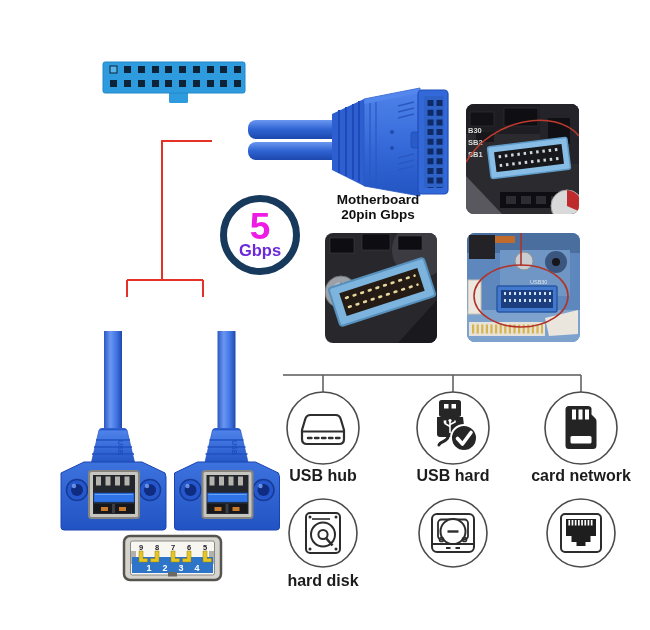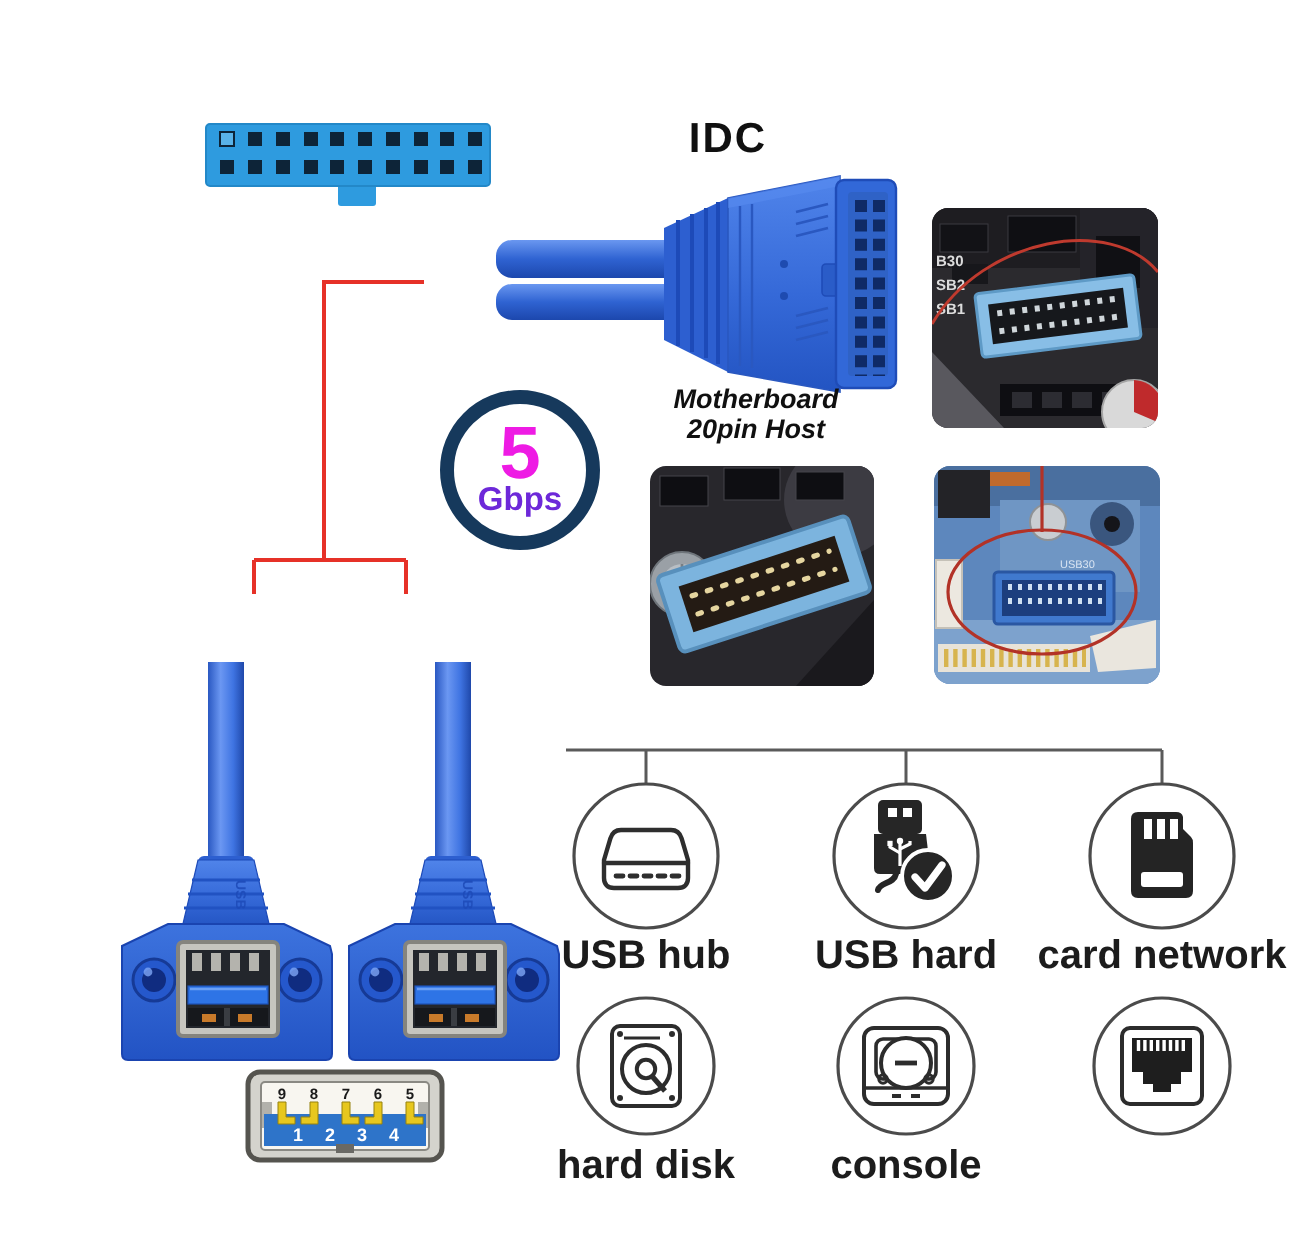--- a/index.html
+++ b/index.html
@@ -1,28 +1,28 @@
 <!DOCTYPE html>
 <html><head>
 <meta charset="utf-8">
 <style>
   html,body{margin:0;padding:0;background:#fff;}
   #canvas{position:relative;width:650px;height:630px;background:#fff;overflow:hidden;
           font-family:"Liberation Sans",sans-serif;}
   #art{position:absolute;left:0;top:0;}
   .lbl{position:absolute;color:#101010;font-weight:bold;text-align:center;}
   #idc-label{left:324px;top:58px;width:80px;font-size:21px;letter-spacing:1px;}
-  #mb-label{left:313px;top:192px;width:130px;font-size:13.5px;line-height:1.12;font-style:italic;}
+  #mb-label{left:313px;top:192px;width:130px;font-size:13.5px;line-height:1.12;}
   #badge{position:absolute;left:220px;top:195px;width:80px;height:80px;box-sizing:border-box;
          border:7px solid #16395c;border-radius:50%;display:flex;flex-direction:column;
          align-items:center;justify-content:center;background:#fff;}
   #badge .speed{color:#ee1be4;font-size:37px;font-weight:bold;line-height:.85;}
   #badge .unit{color:#6d28d9;font-size:16.5px;font-weight:bold;line-height:1;}
   .dev-label{position:absolute;width:130px;text-align:center;color:#1c1c1c;
-             font-weight:bold;font-size:20px;}
+             font-weight:bold;font-size:16px;}
 </style>
 </head>
 <body>
 
 <div id="canvas">
 
 <svg id="art" width="650" height="630" viewBox="0 0 650 630" xmlns="http://www.w3.org/2000/svg" xmlns:xlink="http://www.w3.org/1999/xlink">
   <defs>
     <linearGradient id="gradCableH" x1="0" y1="0" x2="0" y2="1">
       <stop offset="0" stop-color="#6a97f0"></stop>
@@ -306,31 +306,29 @@
       <rect x="-6.2" y="-13" width="1.7" height="5.5"></rect>
           <rect x="-3" y="-13" width="1.7" height="5.5"></rect>
       <rect x="0.2" y="-13" width="1.7" height="5.5"></rect>
           <rect x="3.4" y="-13" width="1.7" height="5.5"></rect>
       <rect x="6.6" y="-13" width="1.7" height="5.5"></rect>
           <rect x="9.8" y="-13" width="1.7" height="5.5"></rect>
     </g>
   </g>
 </svg>
 
-<div class="lbl" id="idc-label">IDC</div>
 
 <div class="lbl" id="mb-label">
   <div>Motherboard</div>
-  <div>20pin Host</div>
+  <div>20pin Gbps</div>
 </div>
 
 <div id="badge">
   <div class="speed">5</div>
   <div class="unit">Gbps</div>
 </div>
 
 <div class="dev-label" style="left:258px;top:467px;">USB hub</div>
 <div class="dev-label" style="left:388px;top:467px;">USB hard</div>
 <div class="dev-label" style="left:516px;top:467px;">card network</div>
 <div class="dev-label" style="left:258px;top:572px;">hard disk</div>
-<div class="dev-label" style="left:388px;top:572px;">console</div>
 
 </div>
 
 </body></html>

